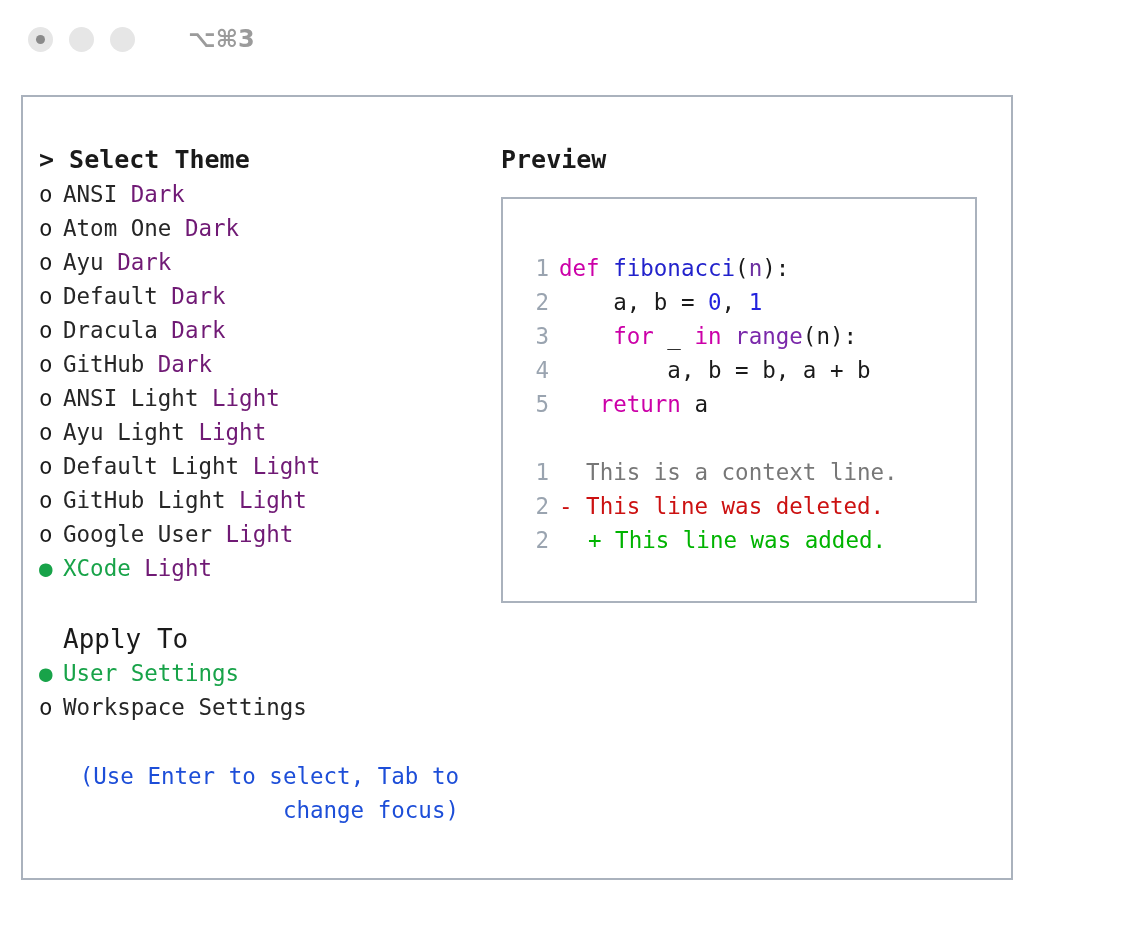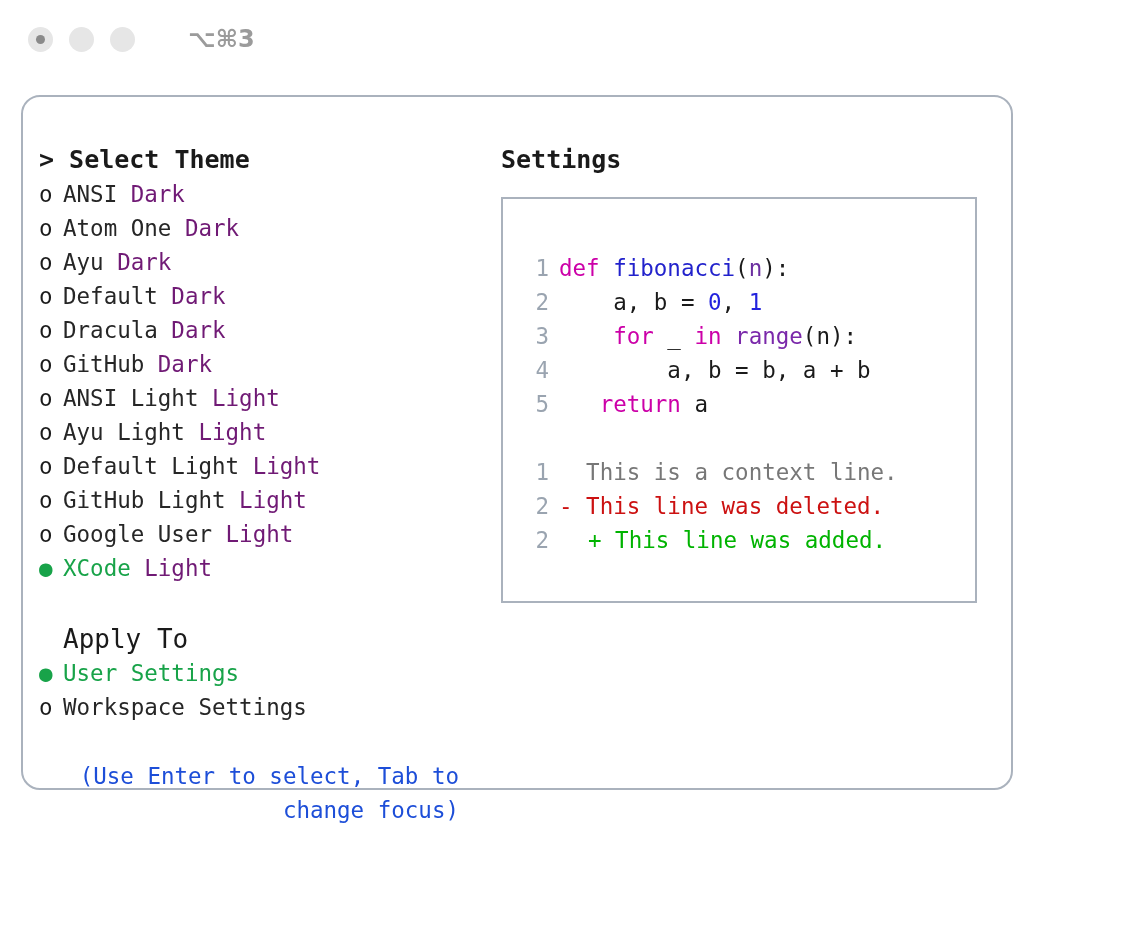--- a/index.html
+++ b/index.html
@@ -62,23 +62,23 @@
     letter-spacing: 0px;
     font-family: "DejaVu Sans", "Liberation Sans", sans-serif;
   }
 
   
   #panel {
     position: absolute;
     left: 21px;
     top: 95px;
     width: 992px;
-    height: 695px;
+    height: 785px;
     border: 2px solid #aab2bd;
-    border-radius: 19px;
+    border-radius: 0;
     box-sizing: border-box;
     background: #ffffff;
   }
 
   #panel-inner {
     position: absolute;
     left: 0; top: 0;
     width: 100%;
     height: 100%;
     display: flex;
@@ -225,21 +225,21 @@
           <div id="apply-list">
               <div class="opt-row"><span class="marker sel">●</span><span class="opt-name sel">User Settings</span></div>
               <div class="opt-row"><span class="marker">o</span><span class="opt-name">Workspace Settings</span></div>
             </div>
         </div>
 
         <div id="hint">(Use Enter to select, Tab to change focus)</div>
       </div>
 
       <div id="right-col">
-        <div id="preview-title">Settings</div>
+        <div id="preview-title">Preview</div>
         <div id="preview-box">
           <div id="code-block">
               <div class="code-line"><span class="lineno">1</span><span><span class="t-kw">def </span><span class="t-fn">fibonacci</span><span class="t-txt">(</span><span class="t-var">n</span><span class="t-txt">):</span></span></div>
               <div class="code-line"><span class="lineno">2</span><span><span class="t-txt">    a, b = </span><span class="t-num">0</span><span class="t-txt">, </span><span class="t-num">1</span></span></div>
               <div class="code-line"><span class="lineno">3</span><span><span class="t-txt">    </span><span class="t-kw">for</span><span class="t-txt"> _ </span><span class="t-kw">in</span><span class="t-txt"> </span><span class="t-call">range</span><span class="t-txt">(n):</span></span></div>
               <div class="code-line"><span class="lineno">4</span><span><span class="t-txt">        a, b = b, a + b</span></span></div>
               <div class="code-line"><span class="lineno">5</span><span><span class="t-txt">   </span><span class="t-kw">return</span><span class="t-txt"> a</span></span></div>
             </div>
           <div class="blank-line"></div>
           <div id="diff-block">

